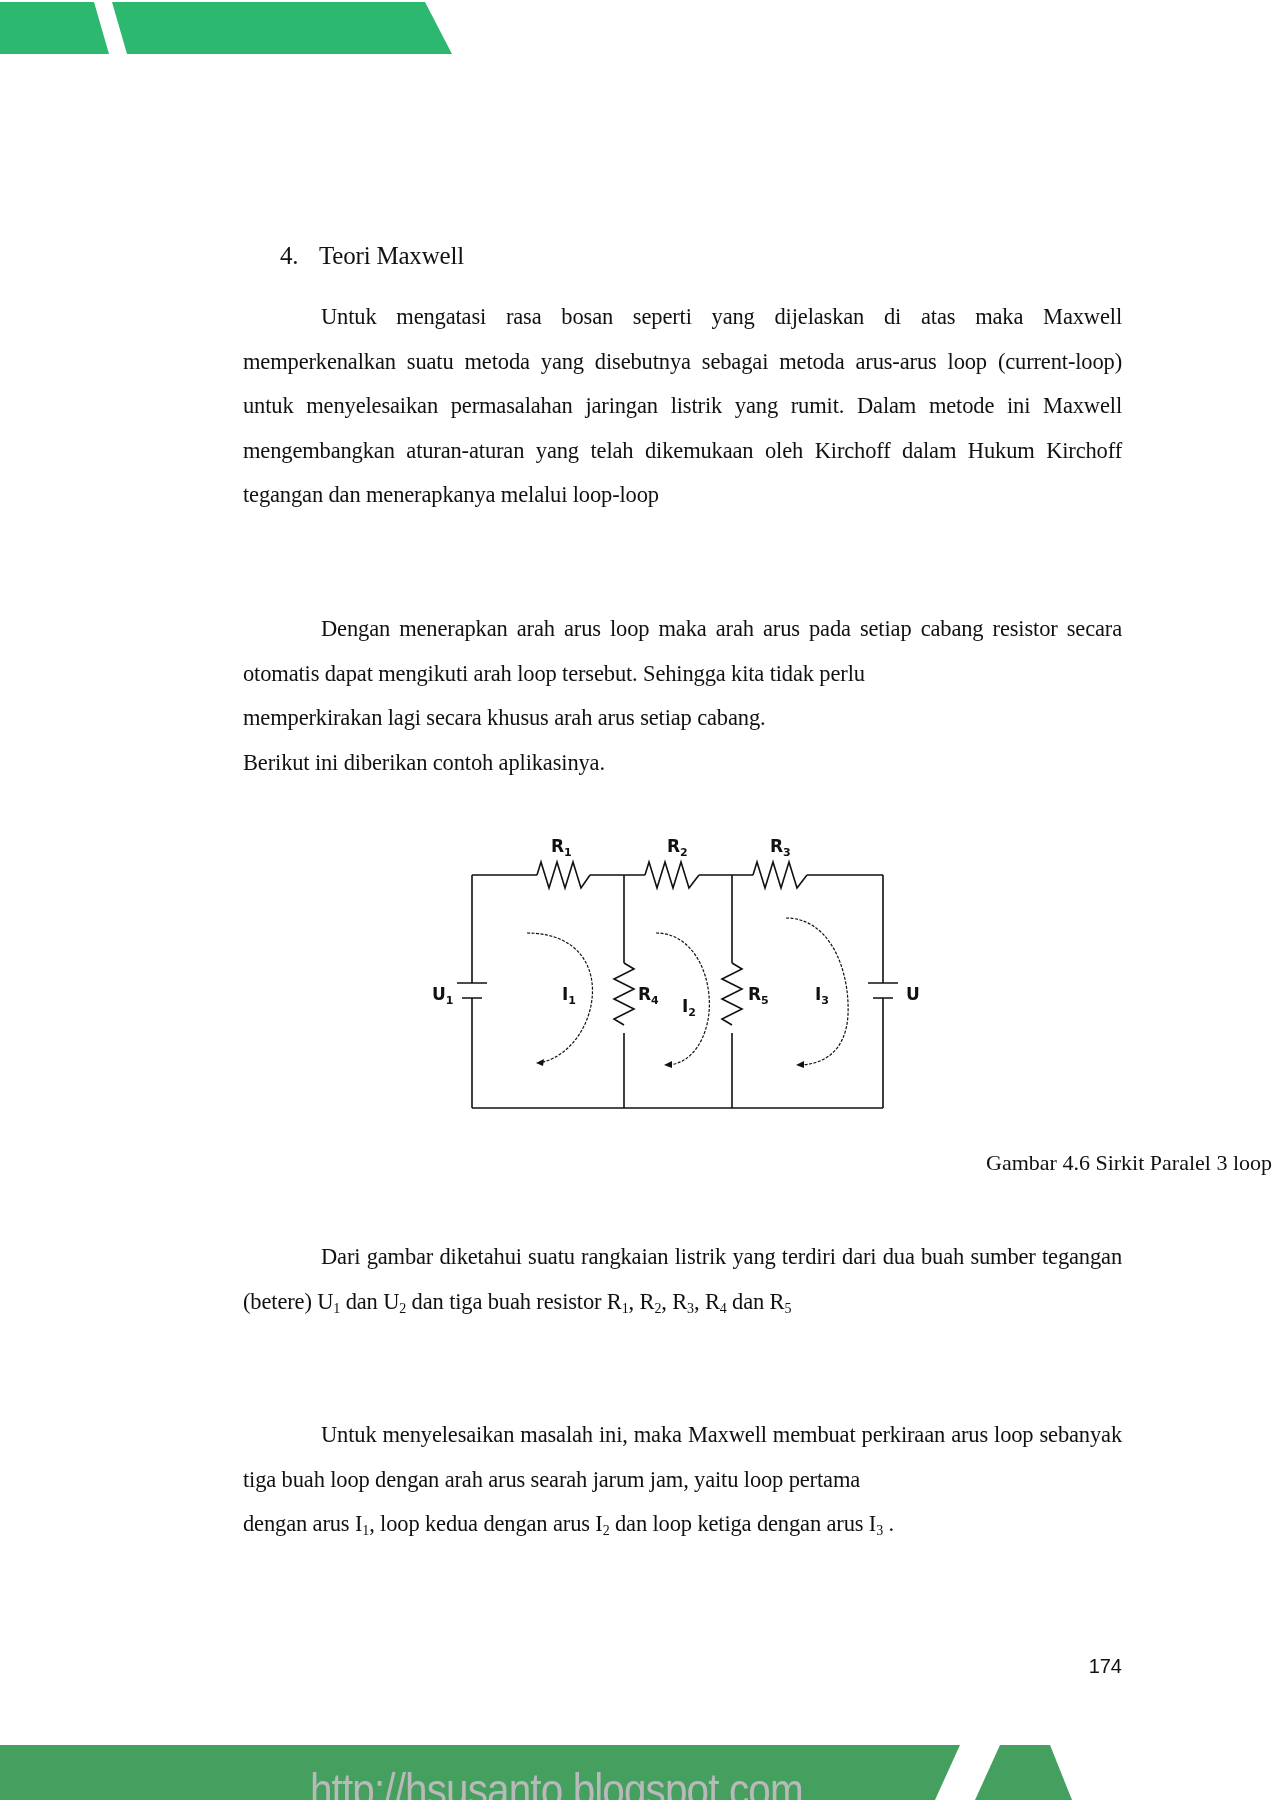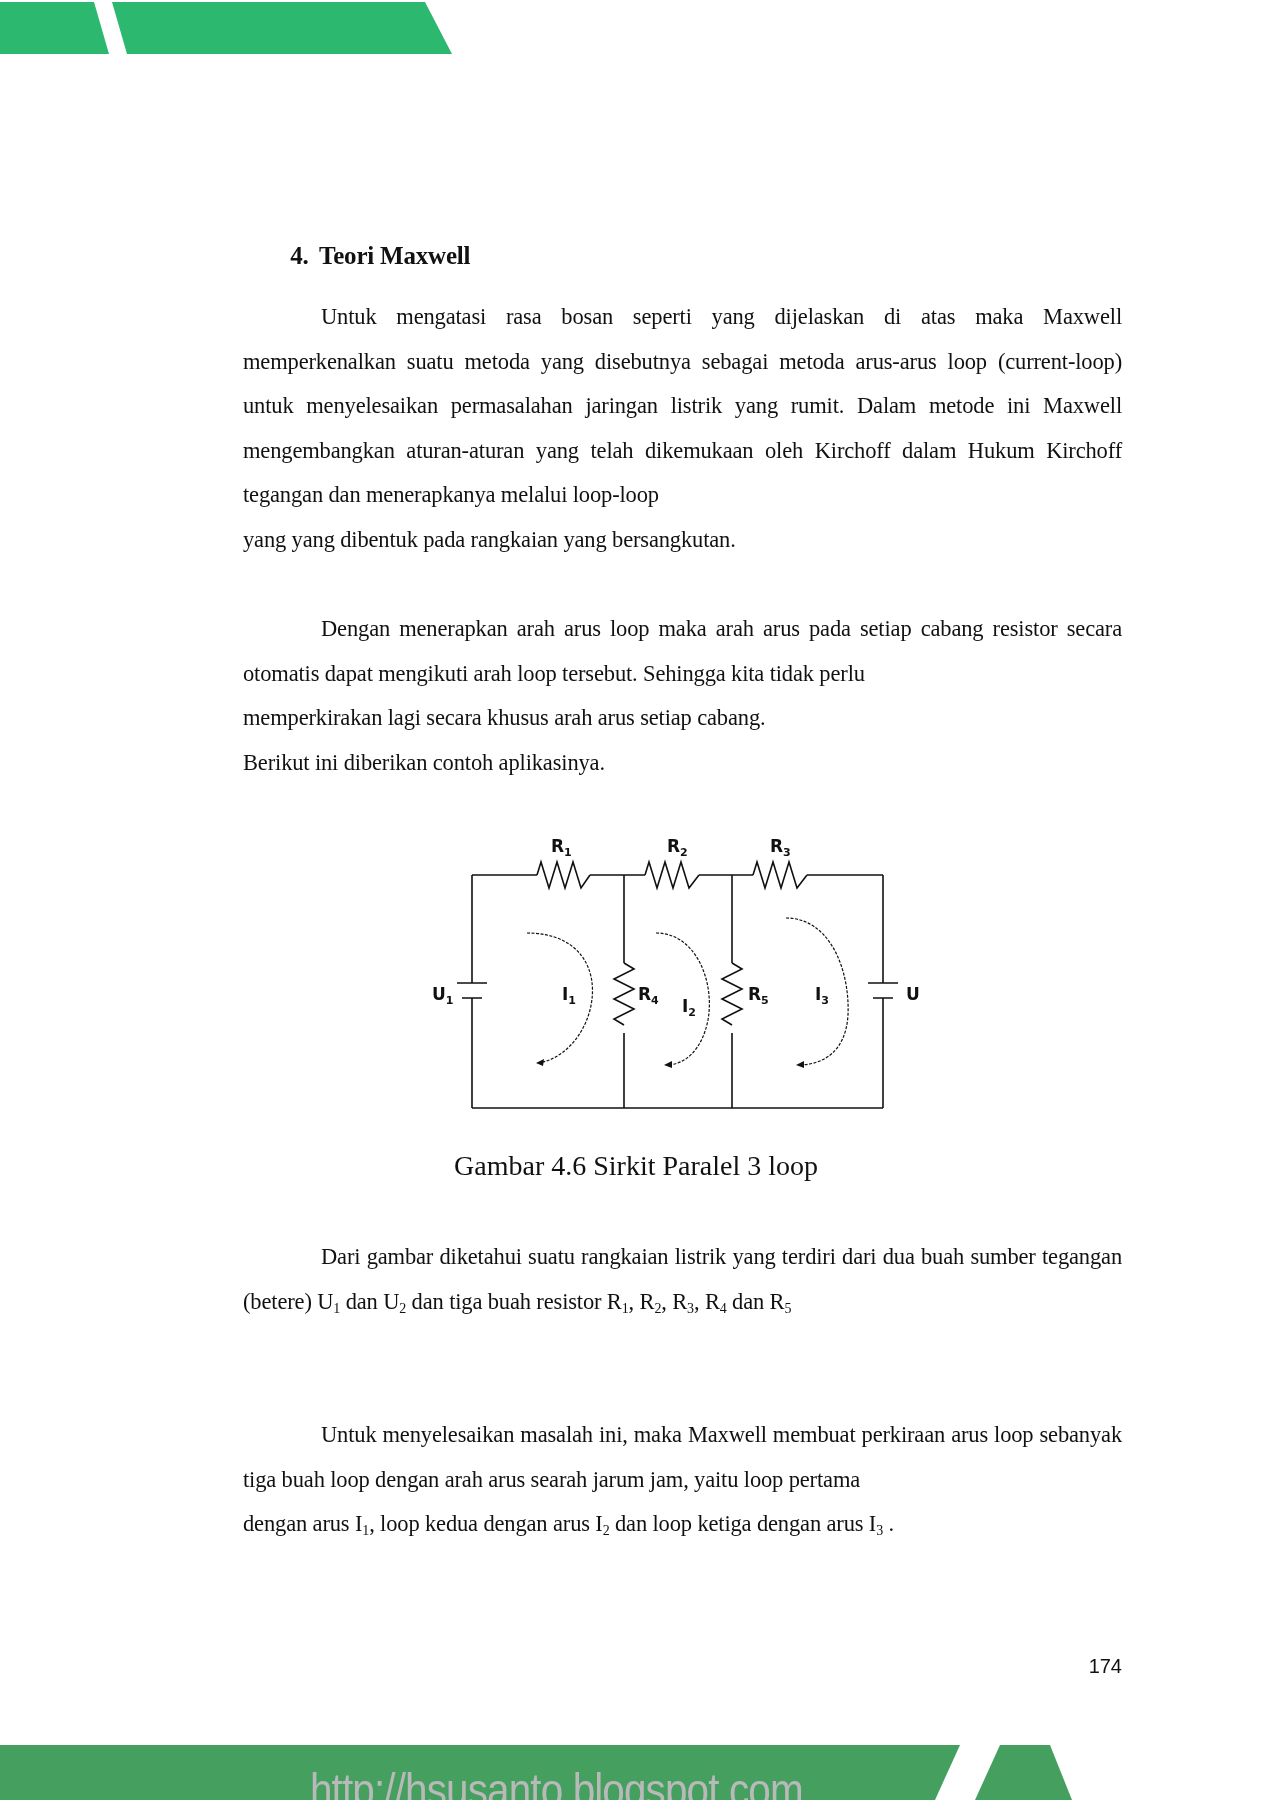--- a/index.html
+++ b/index.html
@@ -1,46 +1,45 @@
 <!DOCTYPE html>
 <html><head>
 <meta charset="utf-8">
 <style>
   html, body { margin:0; padding:0; }
   body { width:1272px; height:1800px; position:relative; background:#ffffff; overflow:hidden;
          font-family:"Liberation Serif", serif; color:#111; }
   .topband { position:absolute; left:0; top:0; width:1272px; height:56px; }
   .botband { position:absolute; left:0; top:1745px; width:1272px; height:55px; }
-  .heading { position:absolute; left:280px; top:242px; font-size:25px; font-weight:bold; letter-spacing:-0.2px;text-align:center; }
+  .heading { position:absolute; left:280px; top:242px; font-size:25px; font-weight:normal; letter-spacing:-0.2px; }
   .heading .num { display:inline-block; width:39px; }
   .para { position:absolute; left:243px; width:879px; font-size:22.5px; line-height:44.5px; text-align:justify; letter-spacing:-0.15px; }
   .para .ind { display:inline-block; width:78px; }
   .para span.last { display:block; text-align:left; }
   sub { font-size:14px; vertical-align:-4px; line-height:0; }
-  .caption { position:absolute; left:0; width:1272px; top:1150px; text-align:center; font-size:28px; }
+  .caption { position:absolute; left:0; width:1272px; top:1150px; text-align:right; font-size:22px; }
   .pagenum { position:absolute; right:150px; top:1655px; font-family:"Liberation Sans", sans-serif; font-size:20px; }
   .url { position:absolute; left:310px; top:1762px; font-family:"Liberation Sans", sans-serif; font-size:47px; color:#b9b9b9; letter-spacing:-1px; transform:scaleX(0.86); transform-origin:left top; white-space:nowrap; }
   .figure { position:absolute; left:420px; top:820px; width:500px; height:300px; }
   .figure text { font-family:"DejaVu Sans", sans-serif; font-weight:bold; fill:#111; }
 </style>
 </head>
 <body>
 
 <svg class="topband" viewBox="0 0 1272 56">
   <polygon points="0,2 94,2 109,54 0,54" fill="#2db86f"></polygon>
   <polygon points="112,2 425,2 452,54 127,54" fill="#2db86f"></polygon>
 </svg>
 
 <div class="heading">
   <span class="num">4.</span><span>Teori Maxwell</span>
 </div>
 
 <div class="para" style="top:295px">
   <span class="ind"></span><span>Untuk mengatasi rasa bosan seperti yang dijelaskan di atas maka Maxwell memperkenalkan suatu metoda yang disebutnya sebagai metoda arus-arus loop (current-loop) untuk menyelesaikan permasalahan jaringan listrik yang rumit. Dalam metode ini Maxwell mengembangkan aturan-aturan yang telah dikemukaan oleh Kirchoff dalam Hukum Kirchoff tegangan dan menerapkanya melalui loop-loop</span>
-  <span class="last">yang yang dibentuk pada rangkaian yang bersangkutan.</span>
 </div>
 
 <div class="para" style="top:607px">
   <span class="ind"></span><span>Dengan menerapkan arah arus loop maka arah arus pada setiap cabang resistor secara otomatis dapat mengikuti arah loop tersebut. Sehingga kita tidak perlu</span>
   <span class="last">memperkirakan lagi secara khusus arah arus setiap cabang.</span>
   <span class="last">Berikut ini diberikan contoh aplikasinya.</span>
 </div>
 
 <svg class="figure" viewBox="0 0 500 300">
   <g fill="none" stroke="#111" stroke-width="1.6">

